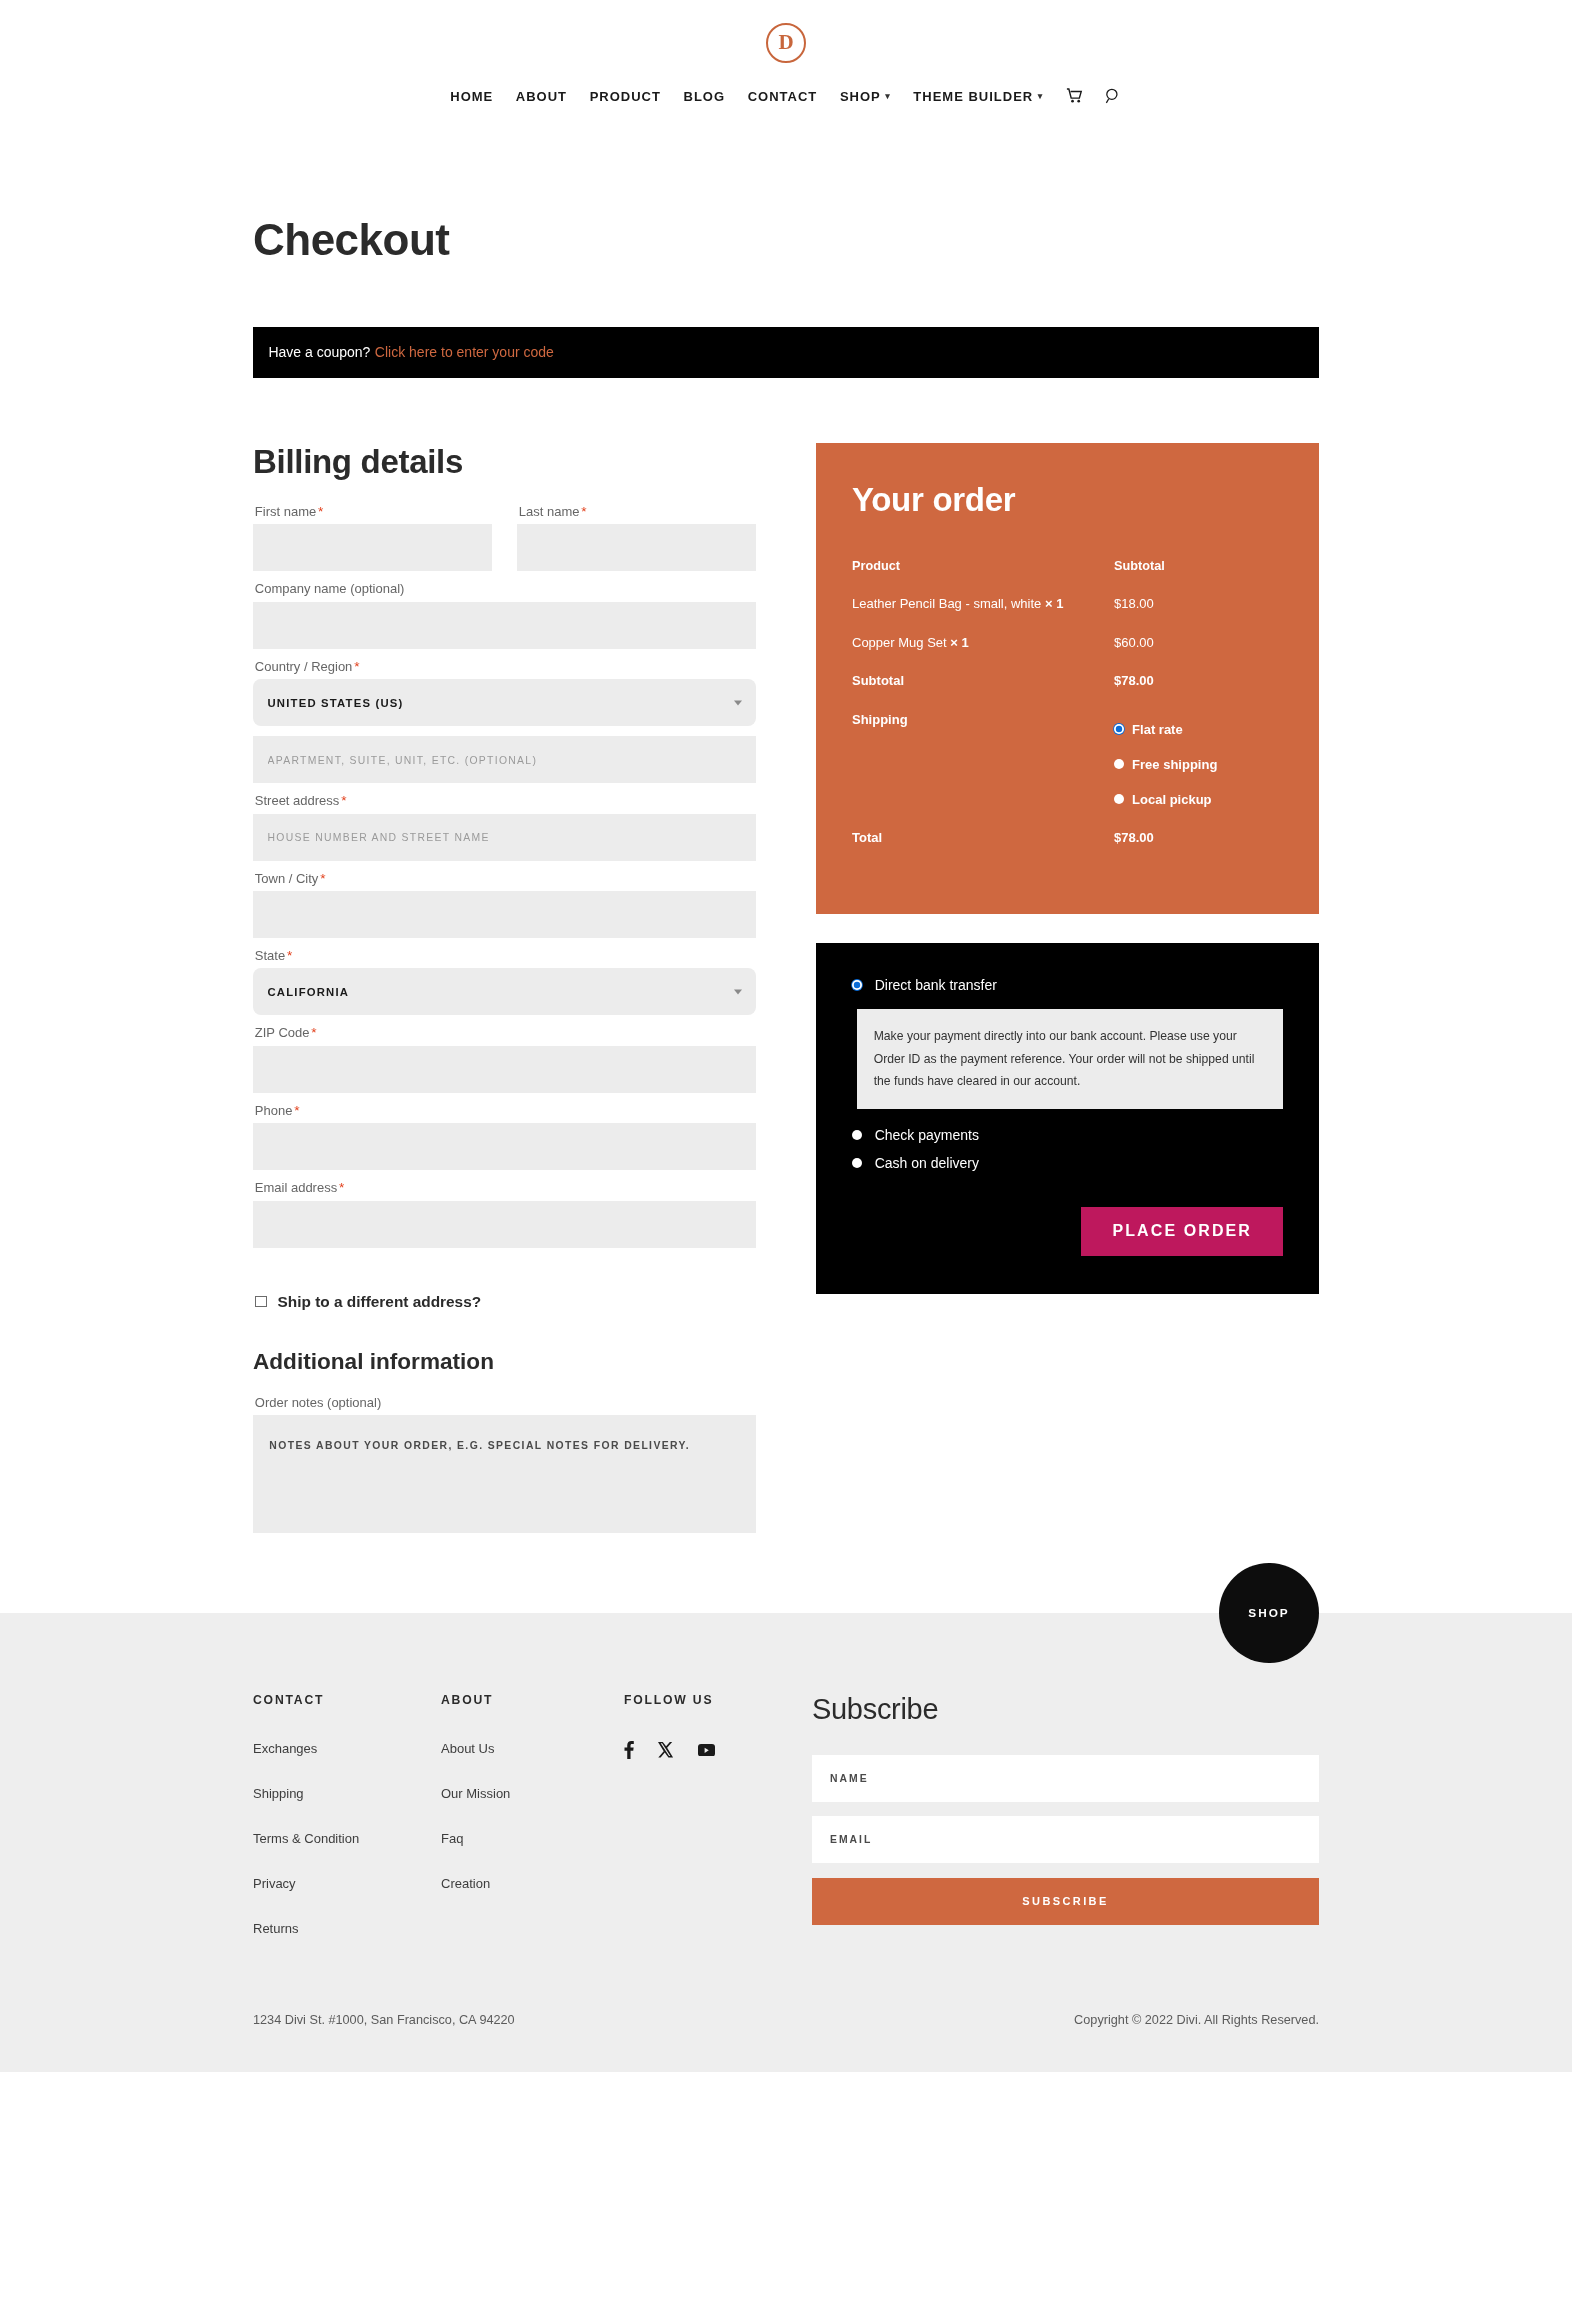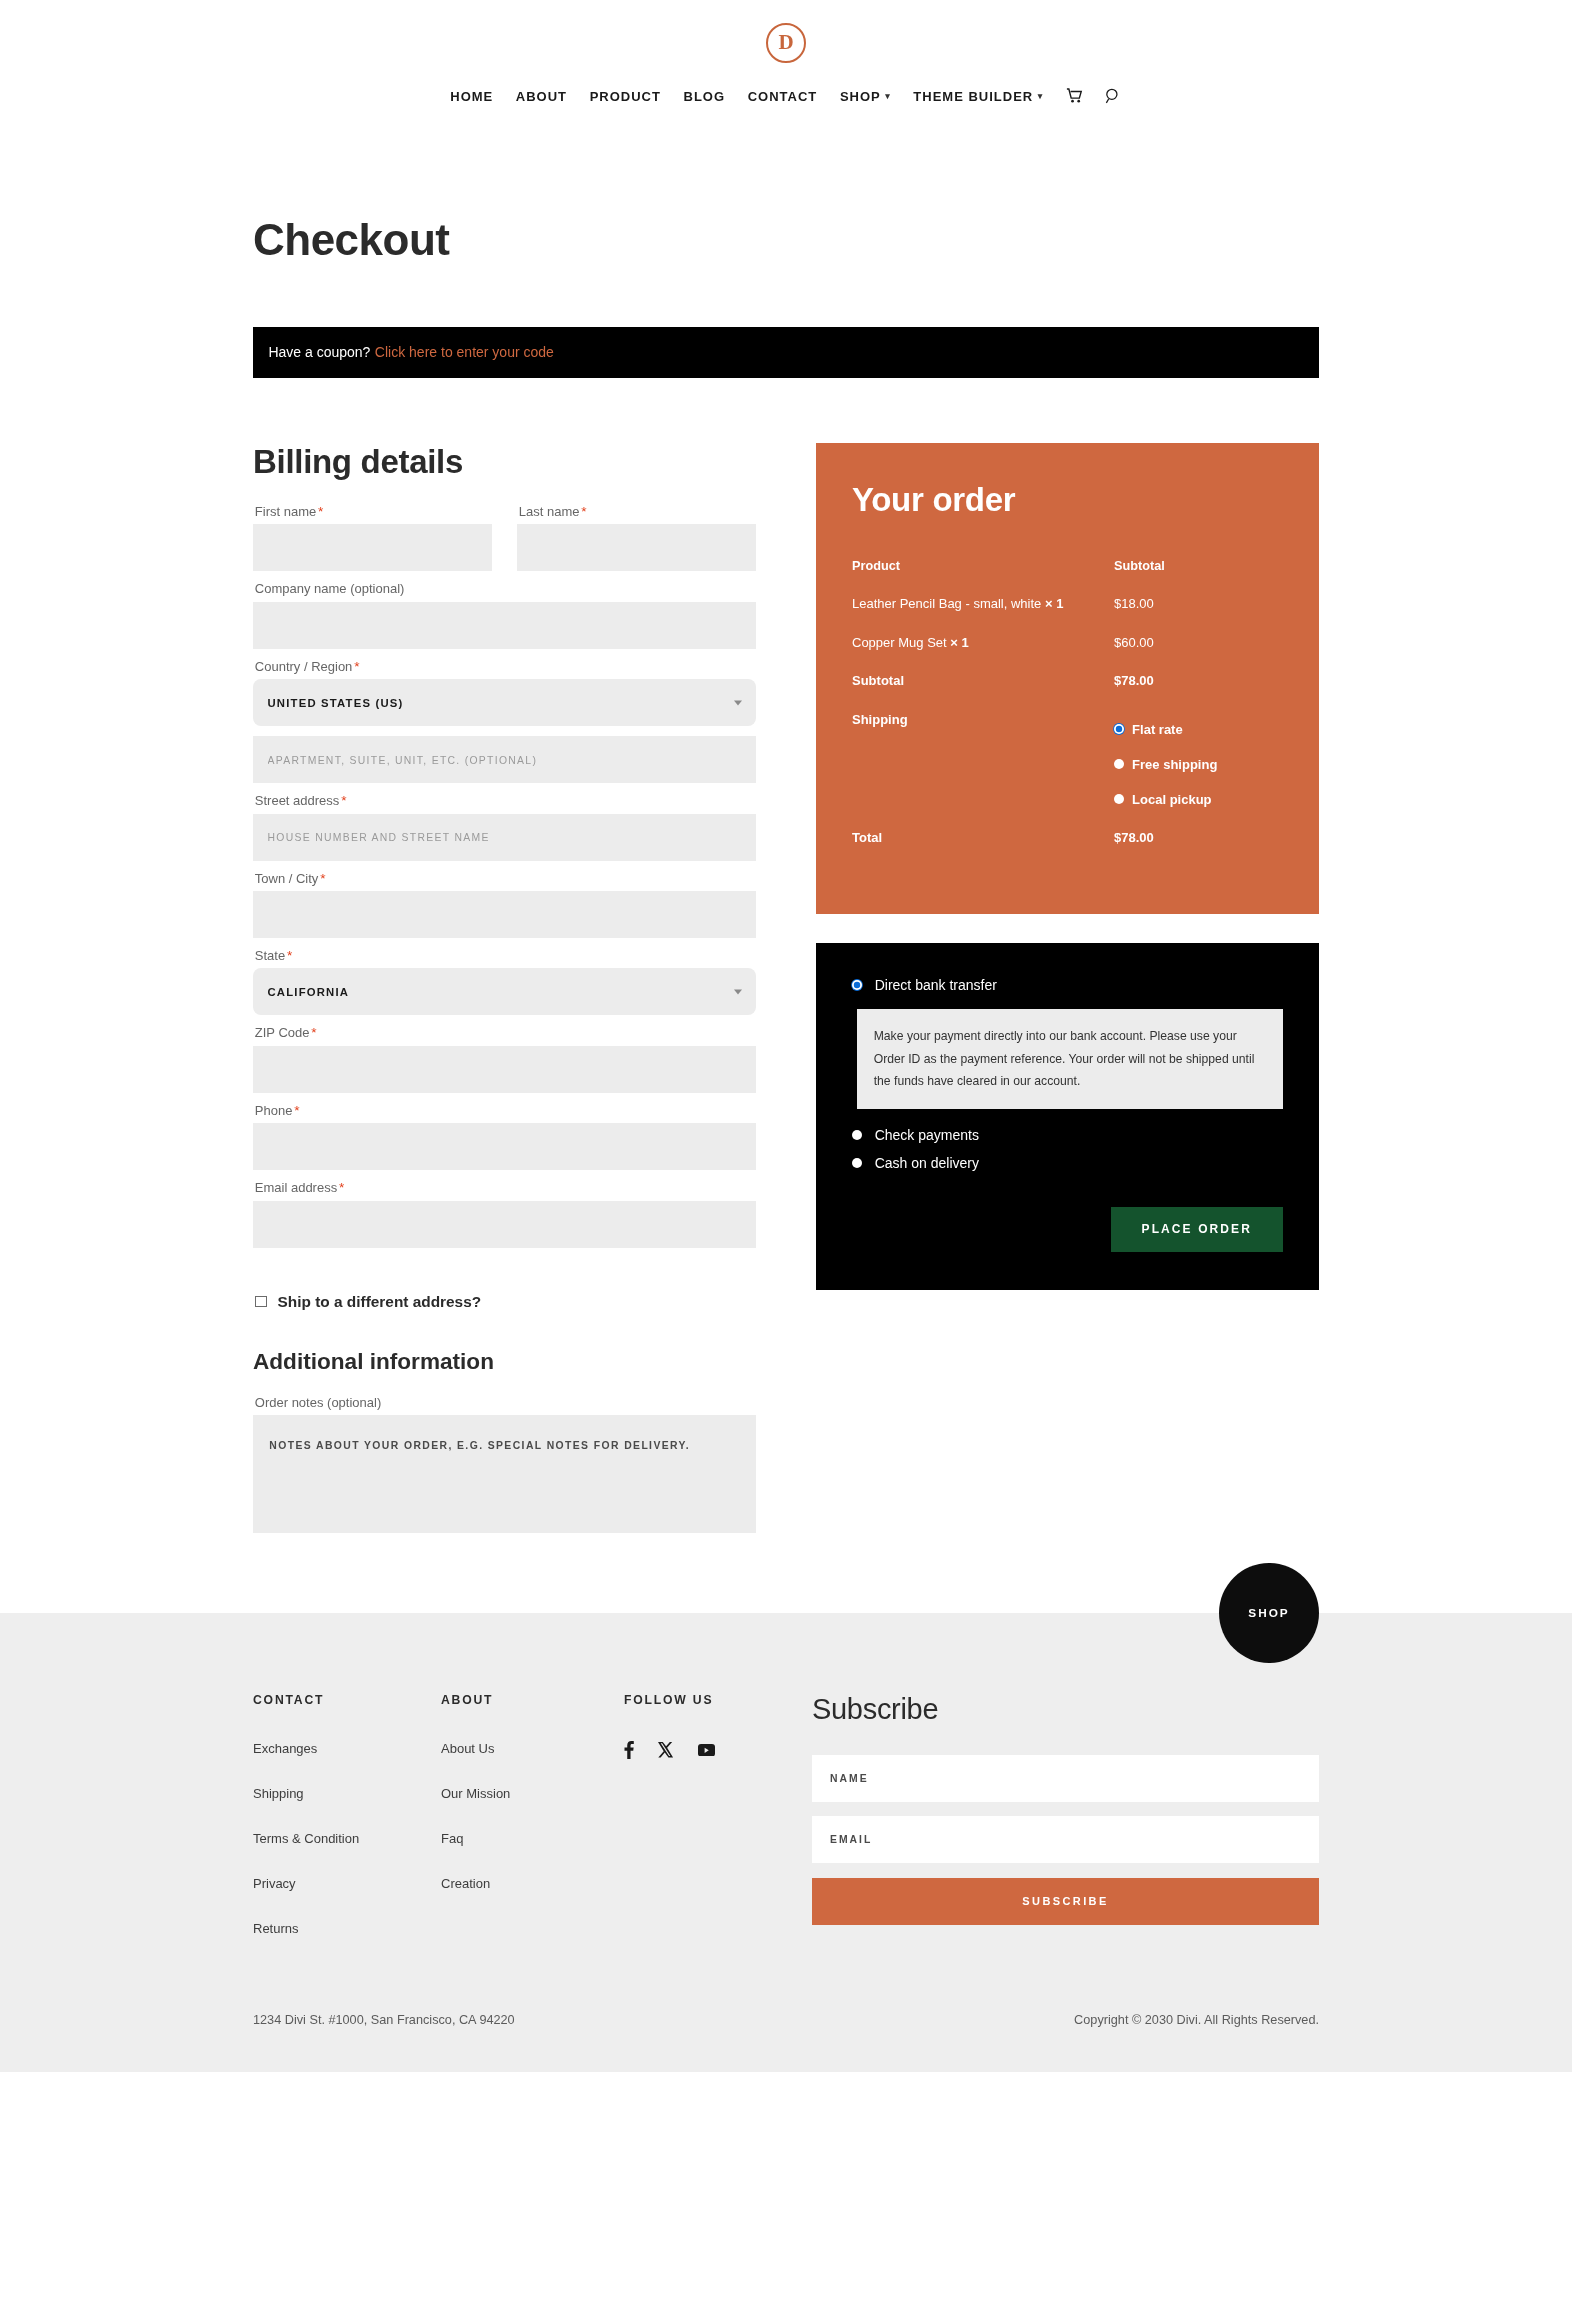--- a/index.html
+++ b/index.html
@@ -261,25 +261,25 @@
     background: #ececec;
     color: #333333;
     font-size: 12.2px;
     line-height: 1.85;
     padding: 16.3px 16.3px;
     margin: 16.3px 0 18px 5.4px;
   }
   .pay-opt-spaced { margin-bottom: 11.8px; }
   .place-order-wrap { display: flex; justify-content: flex-end; margin-top: 36px; }
   .place-order-btn {
-    background: #14532d;
+    background: #be185d;
     color: #ffffff;
     border: none;
     font-family: "Liberation Sans", sans-serif;
-    font-size: 12px;
+    font-size: 16px;
     font-weight: bold;
     letter-spacing: 2.1px;
     padding: 15.4px 31px;
     cursor: pointer;
   }
 
   
   .footer {
     background: #eeeeee;
     width: 100%;
@@ -654,16 +654,16 @@
     <div class="fcol fcol-sub">
       <div class="sub-title">Subscribe</div>
       <input class="sub-input" type="text" placeholder="Name" style="">
       <input class="sub-input" type="text" placeholder="Email" style="">
       <button class="sub-btn">SUBSCRIBE</button>
     </div>
   </div>
 
   <div class="footer-bottom">
     <span class="fb-text">1234 Divi St. #1000, San Francisco, CA 94220</span>
-    <span class="fb-text">Copyright © 2030 Divi. All Rights Reserved.</span>
+    <span class="fb-text">Copyright © 2022 Divi. All Rights Reserved.</span>
   </div>
 </footer>
 
 
 </body></html>

